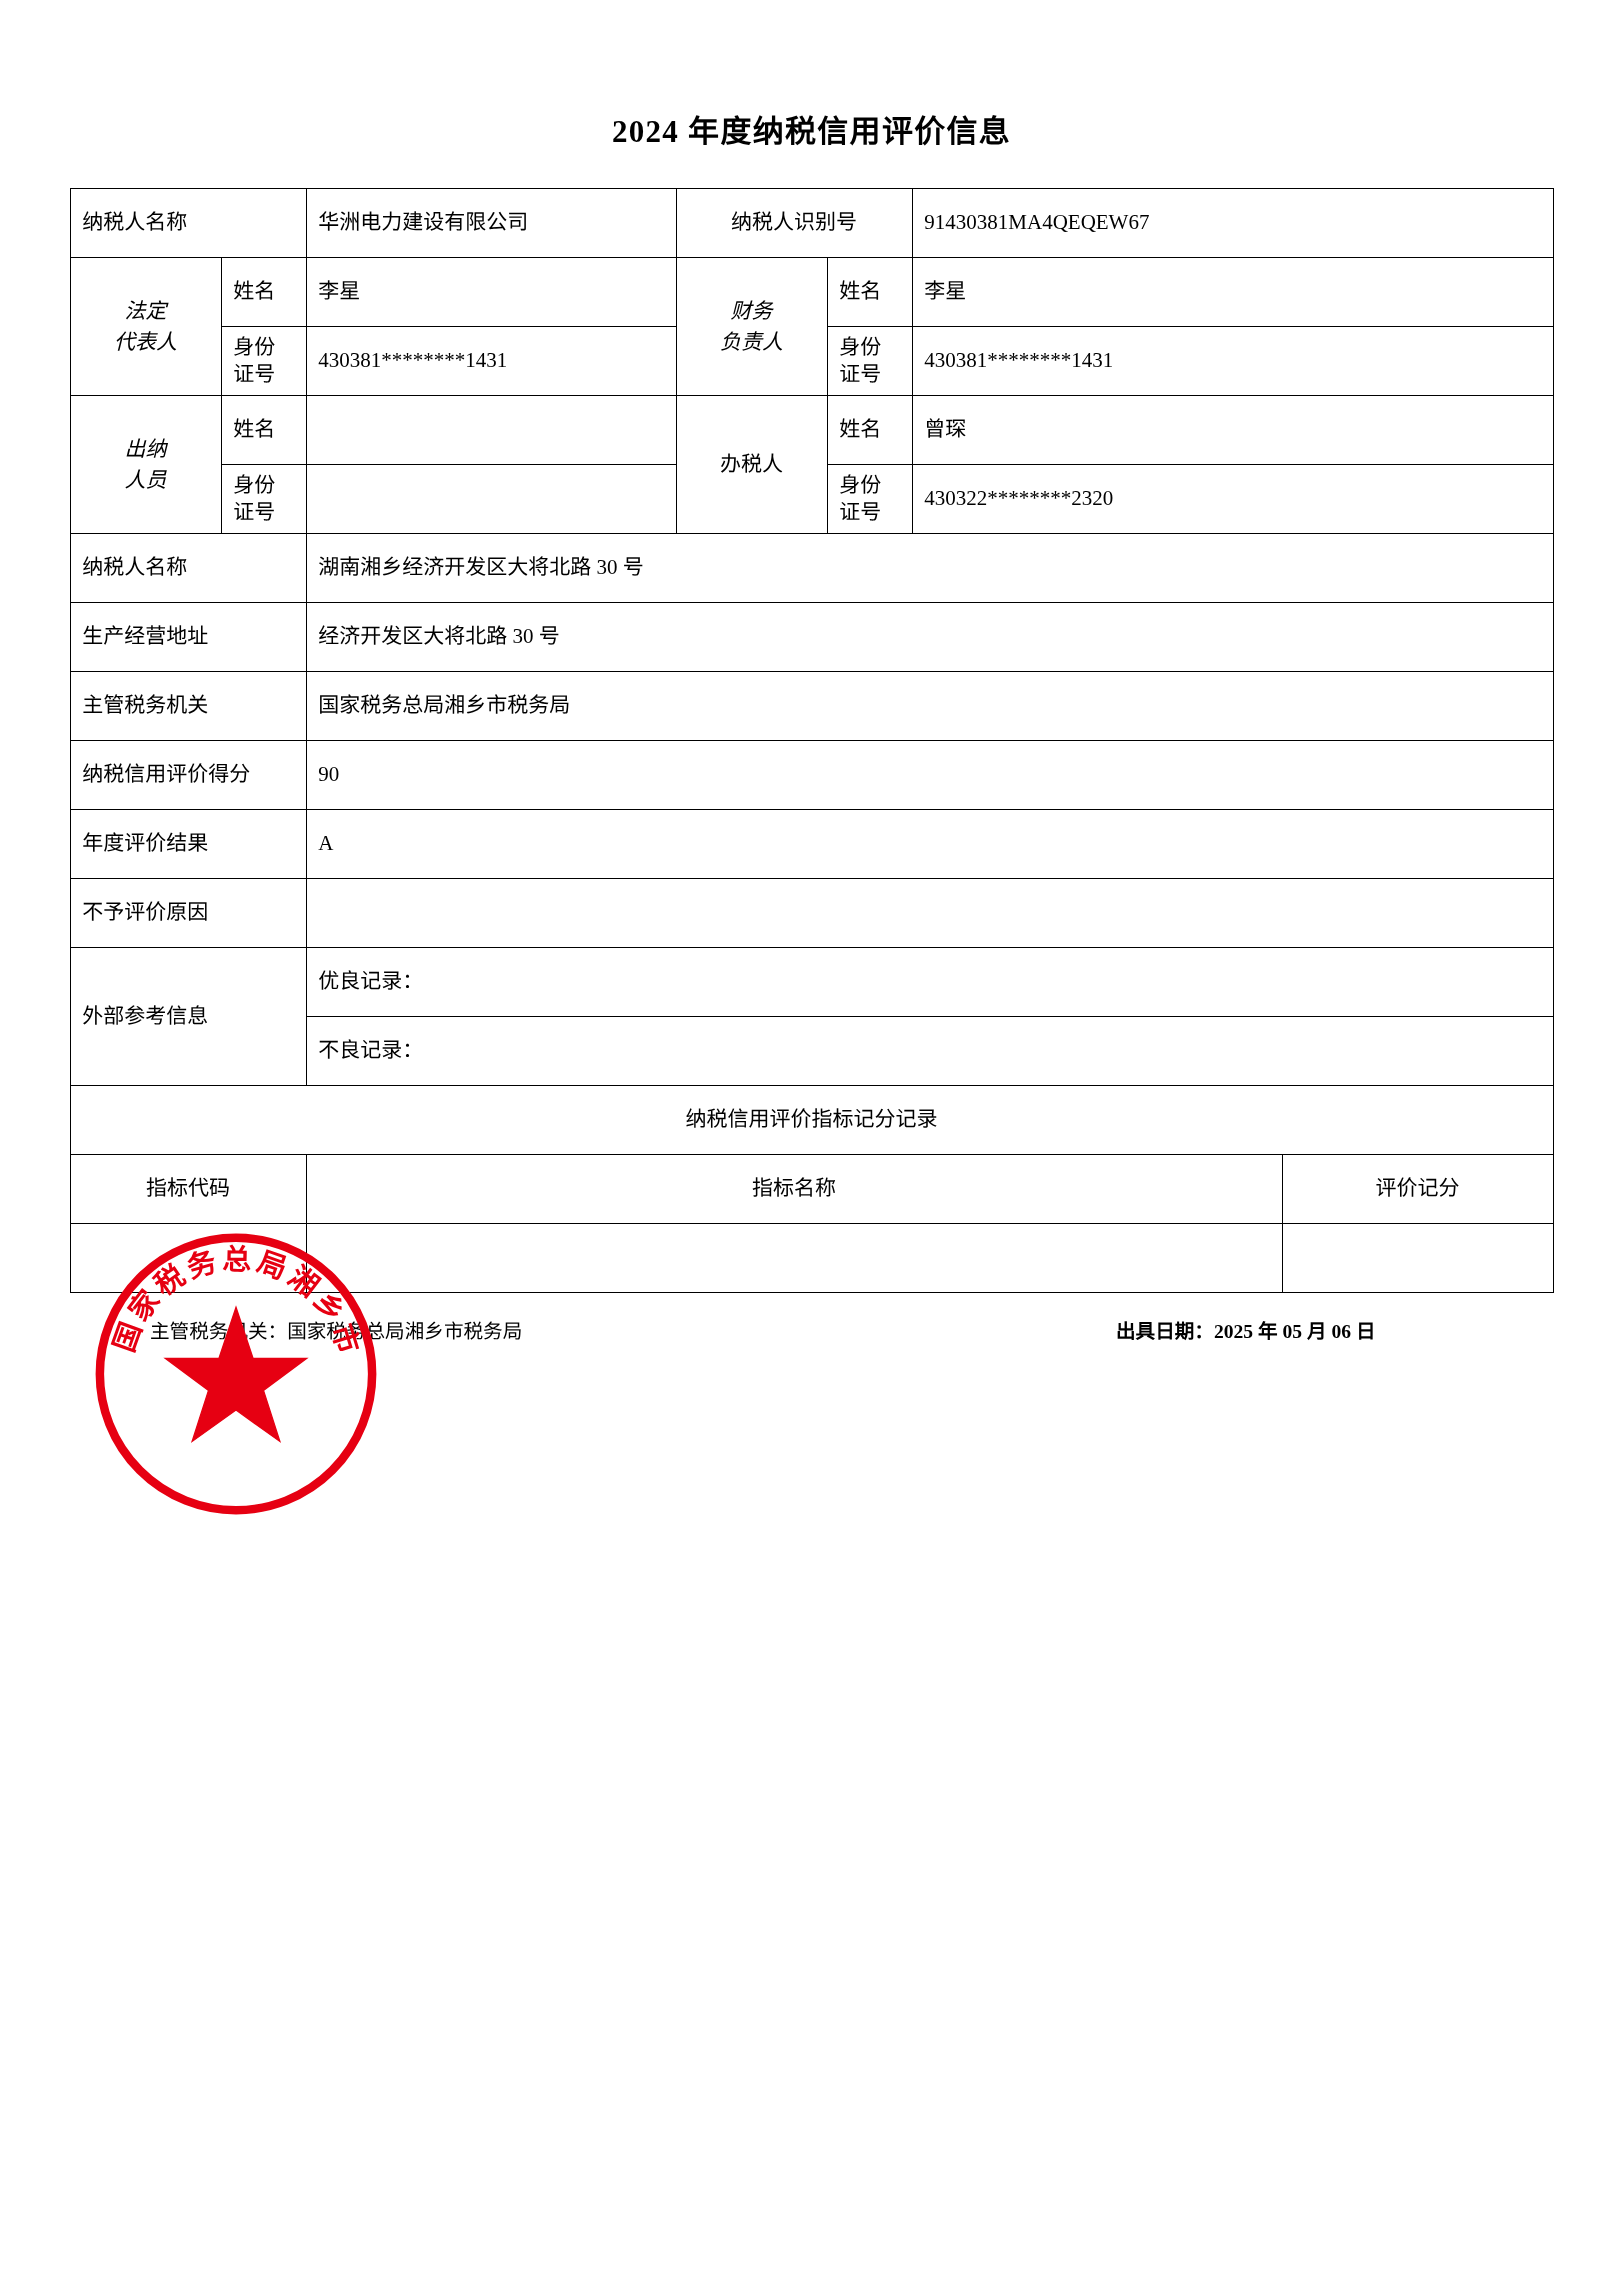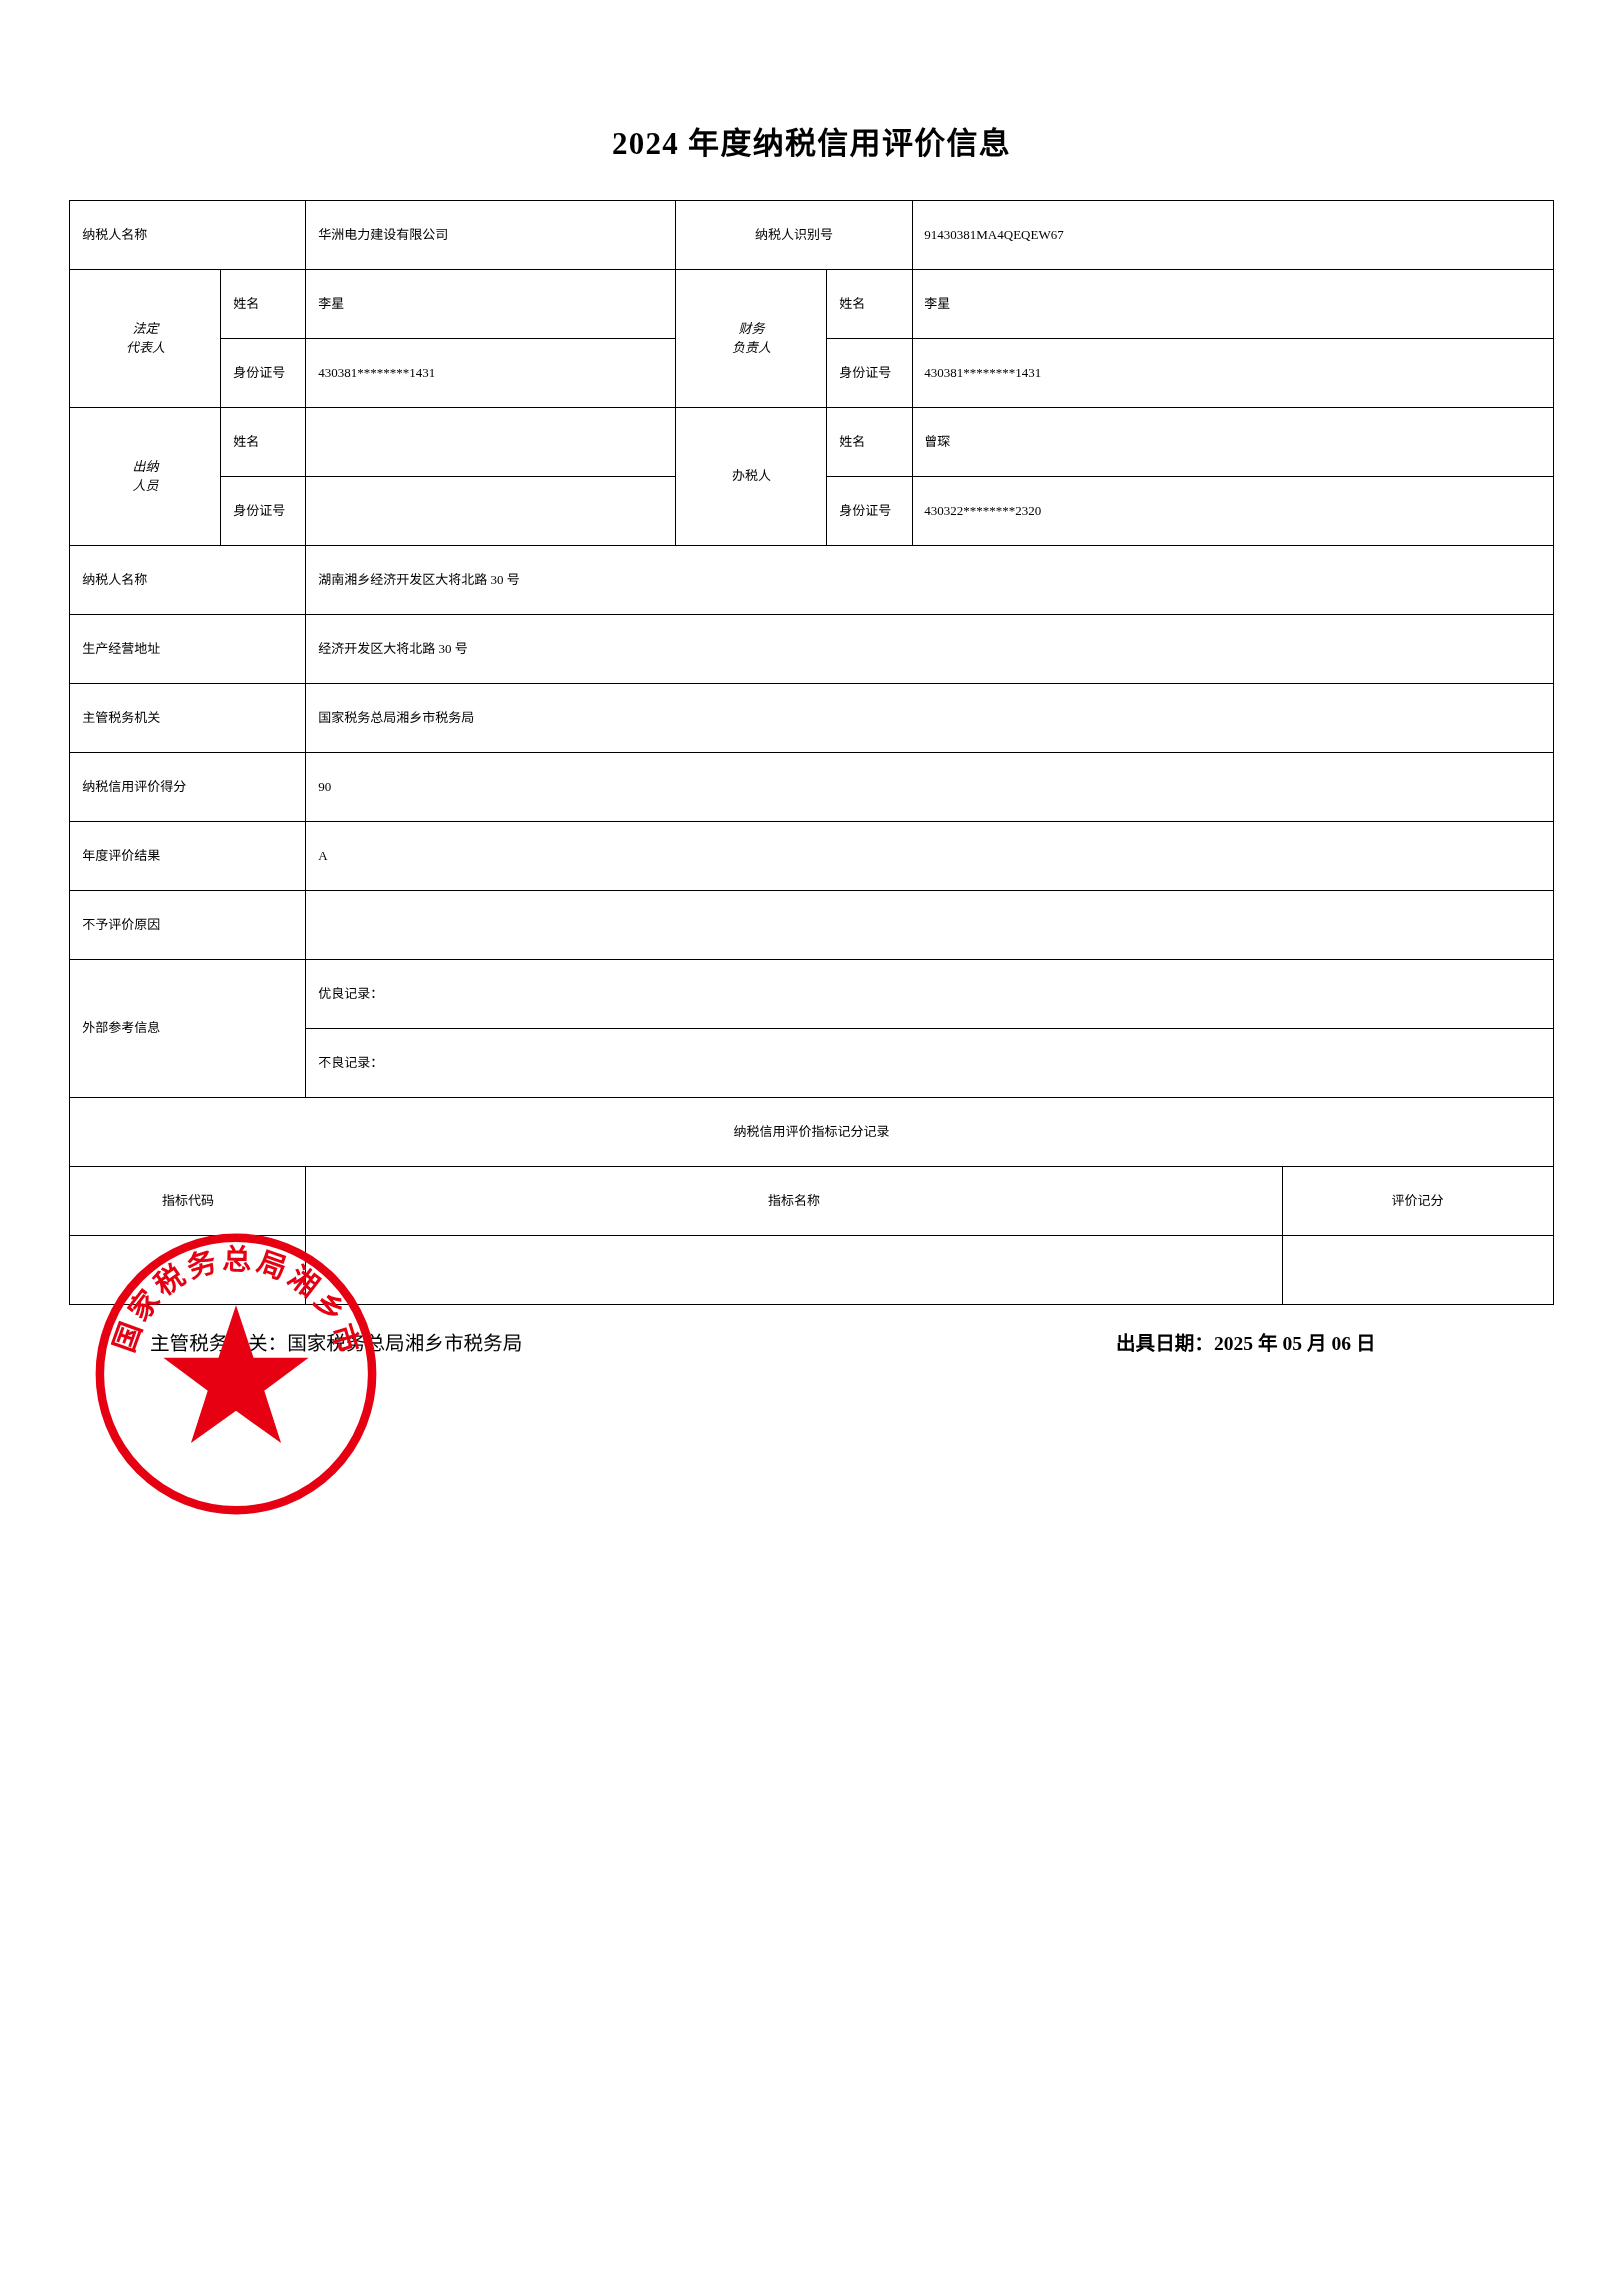--- a/index.html
+++ b/index.html
@@ -13,41 +13,41 @@
     font-family: "Liberation Serif", "DejaVu Serif", serif;
     color: #000000;
     position: relative;
     overflow: hidden;
   }
   .page {
     position: relative;
     width: 1623px;
     height: 2295px;
     box-sizing: border-box;
-    padding: 12px;
+    padding: 0;
   }
   .doc-title {
     text-align: center;
     font-size: 31px;
     font-weight: bold;
     letter-spacing: 1.3px;
     margin: 0;
     padding-top: 115px;
     padding-bottom: 0;
     line-height: 1.1;
   }
   table.main {
     border-collapse: collapse;
     table-layout: fixed;
     width: 1481px;
     margin: 39px auto 0 auto;
   }
   table.main td {
     border: 1.3px solid #000000;
-    font-size: 13px;
+    font-size: 21px;
     line-height: 1.3;
     padding: 0 11.8px;
     height: 68px;
     vertical-align: middle;
     word-break: break-all;
   }
   td.lbl {
     text-align: left;
   }
   td.lbl-c {

